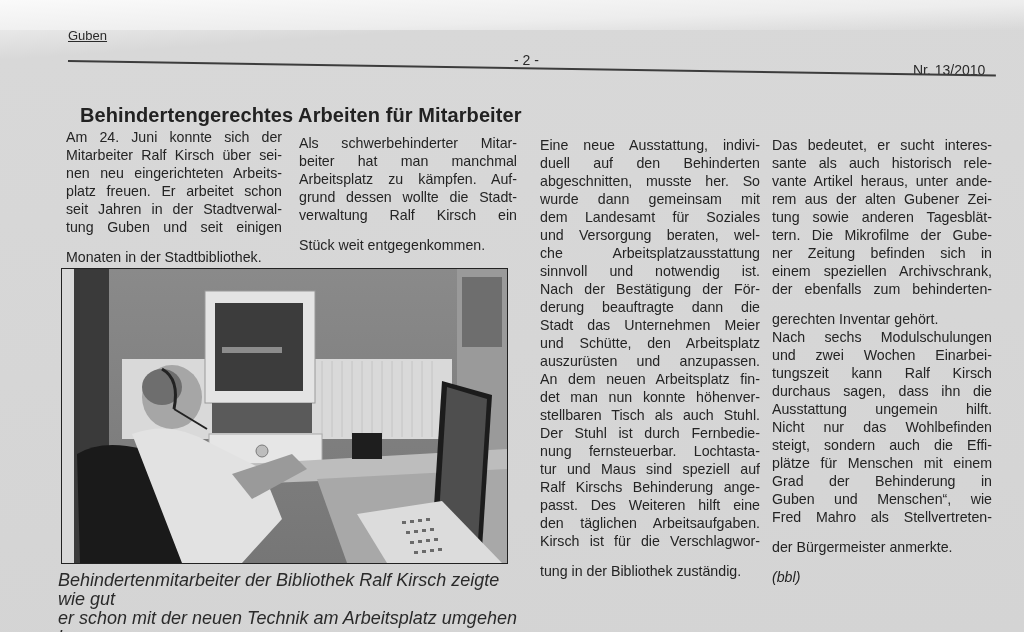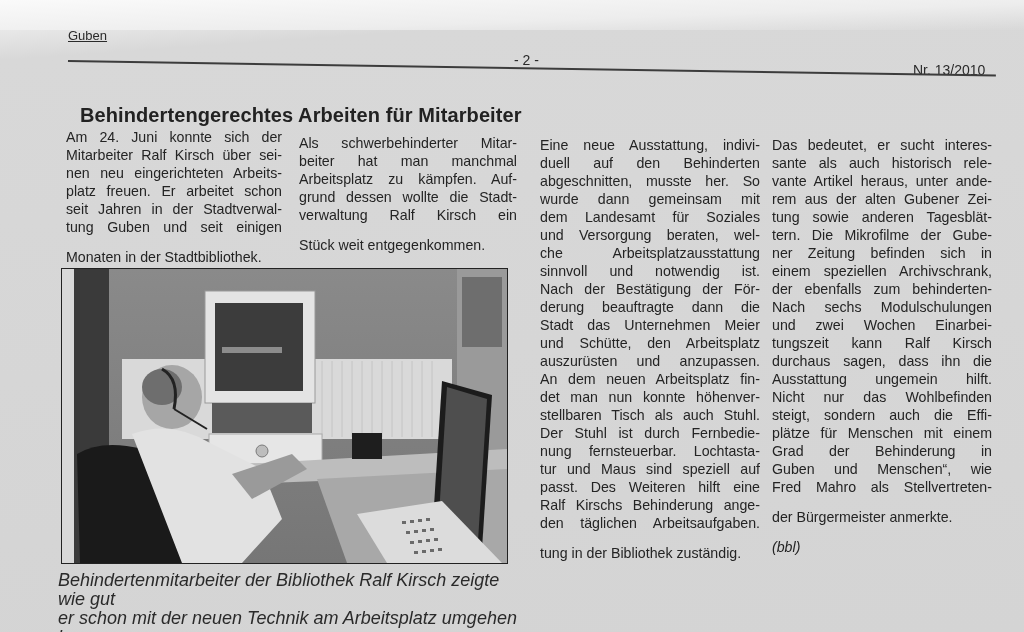--- a/index.html
+++ b/index.html
@@ -179,36 +179,38 @@
     <span class="line">derung beauftragte dann die</span>
     <span class="line">Stadt das Unternehmen Meier</span>
     <span class="line">und Schütte, den Arbeitsplatz</span>
     <span class="line">auszurüsten und anzupassen.</span>
     <span class="line">An dem neuen Arbeitsplatz fin-</span>
     <span class="line">det man nun konnte höhenver-</span>
     <span class="line">stellbaren Tisch als auch Stuhl.</span>
     <span class="line">Der Stuhl ist durch Fernbedie-</span>
     <span class="line">nung fernsteuerbar. Lochtasta-</span>
     <span class="line">tur und Maus sind speziell auf</span>
+    <span class="line">Ralf Kirschs Behinderung ange-</span>
     <span class="line">passt. Des Weiteren hilft eine</span>
-    <span class="line">Ralf Kirschs Behinderung ange-</span>
     <span class="line">den täglichen Arbeitsaufgaben.</span>
+    <span class="line">Kirsch ist für die Verschlagwor-</span>
     <span class="line last">tung in der Bibliothek zuständig.</span>
   </div>
 
   <div class="col c4">
     <span class="line">Das bedeutet, er sucht interes-</span>
     <span class="line">sante als auch historisch rele-</span>
     <span class="line">vante Artikel heraus, unter ande-</span>
     <span class="line">rem aus der alten Gubener Zei-</span>
     <span class="line">tung sowie anderen Tagesblät-</span>
     <span class="line">tern. Die Mikrofilme der Gube-</span>
     <span class="line">ner Zeitung befinden sich in</span>
     <span class="line">einem speziellen Archivschrank,</span>
     <span class="line">der ebenfalls zum behinderten-</span>
+    <span class="line last">gerechten Inventar gehört.</span>
     <span class="line">Nach sechs Modulschulungen</span>
     <span class="line">und zwei Wochen Einarbei-</span>
     <span class="line">tungszeit kann Ralf Kirsch</span>
     <span class="line">durchaus sagen, dass ihn die</span>
     <span class="line">Ausstattung ungemein hilft.</span>
     <span class="line">Nicht nur das Wohlbefinden</span>
     <span class="line">steigt, sondern auch die Effi-</span>
     <span class="line">plätze für Menschen mit einem</span>
     <span class="line">Grad der Behinderung in</span>
     <span class="line">Guben und Menschen“, wie</span>

